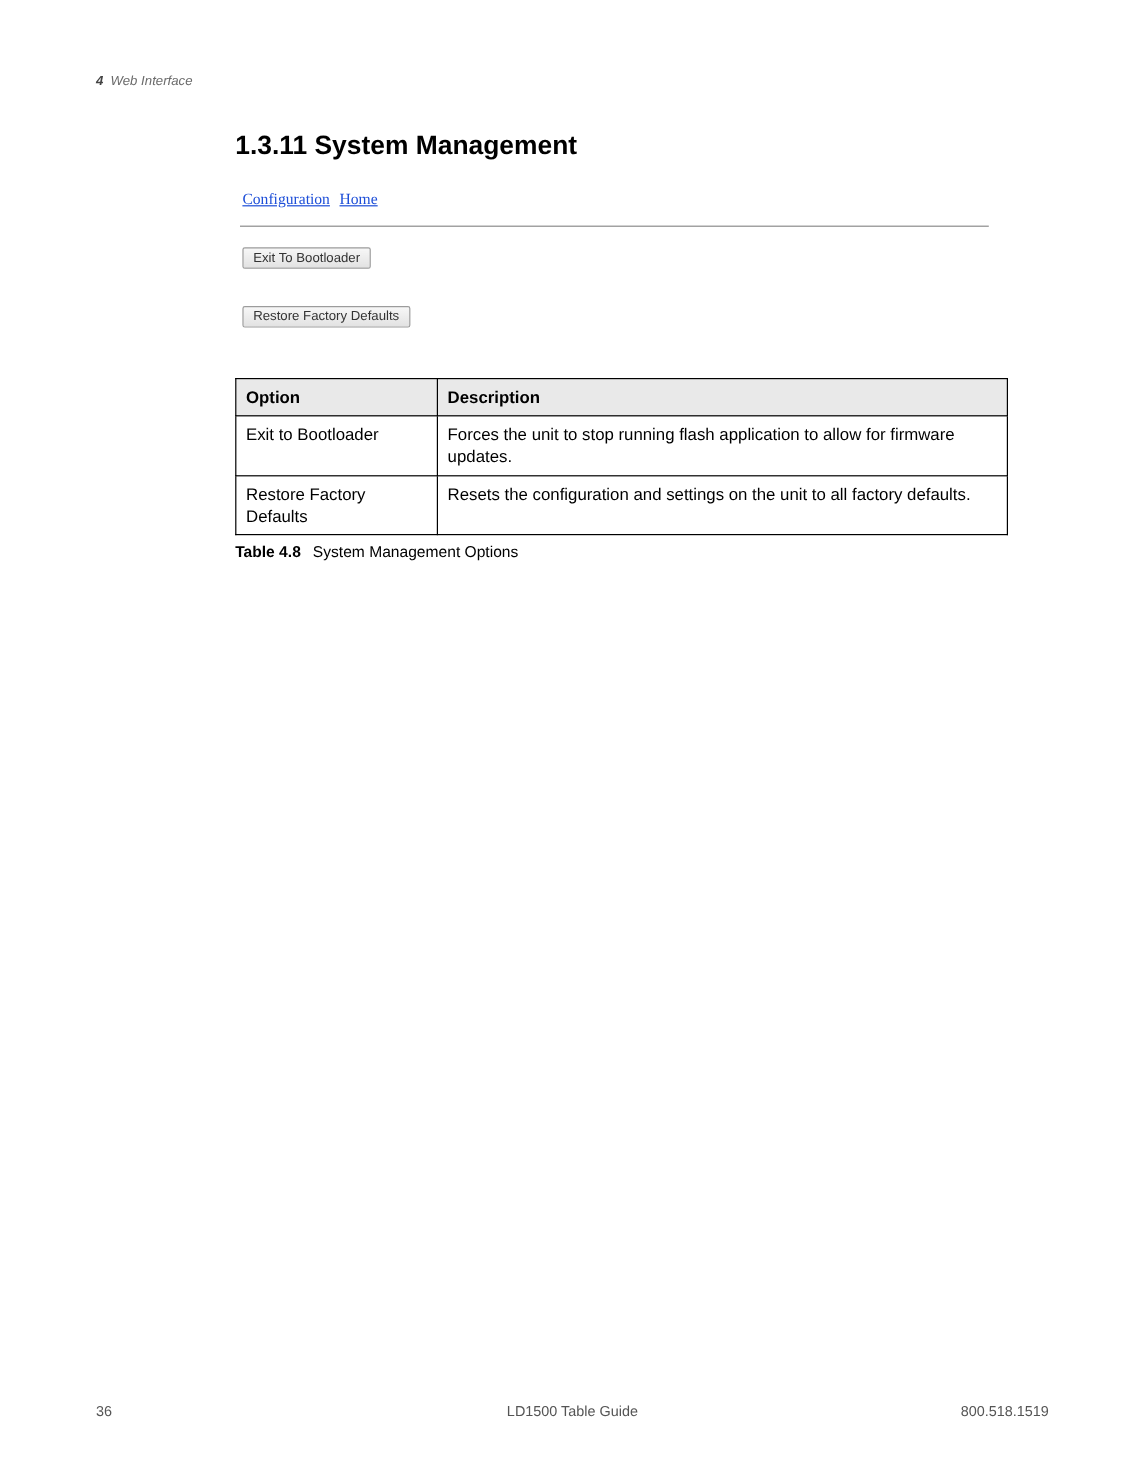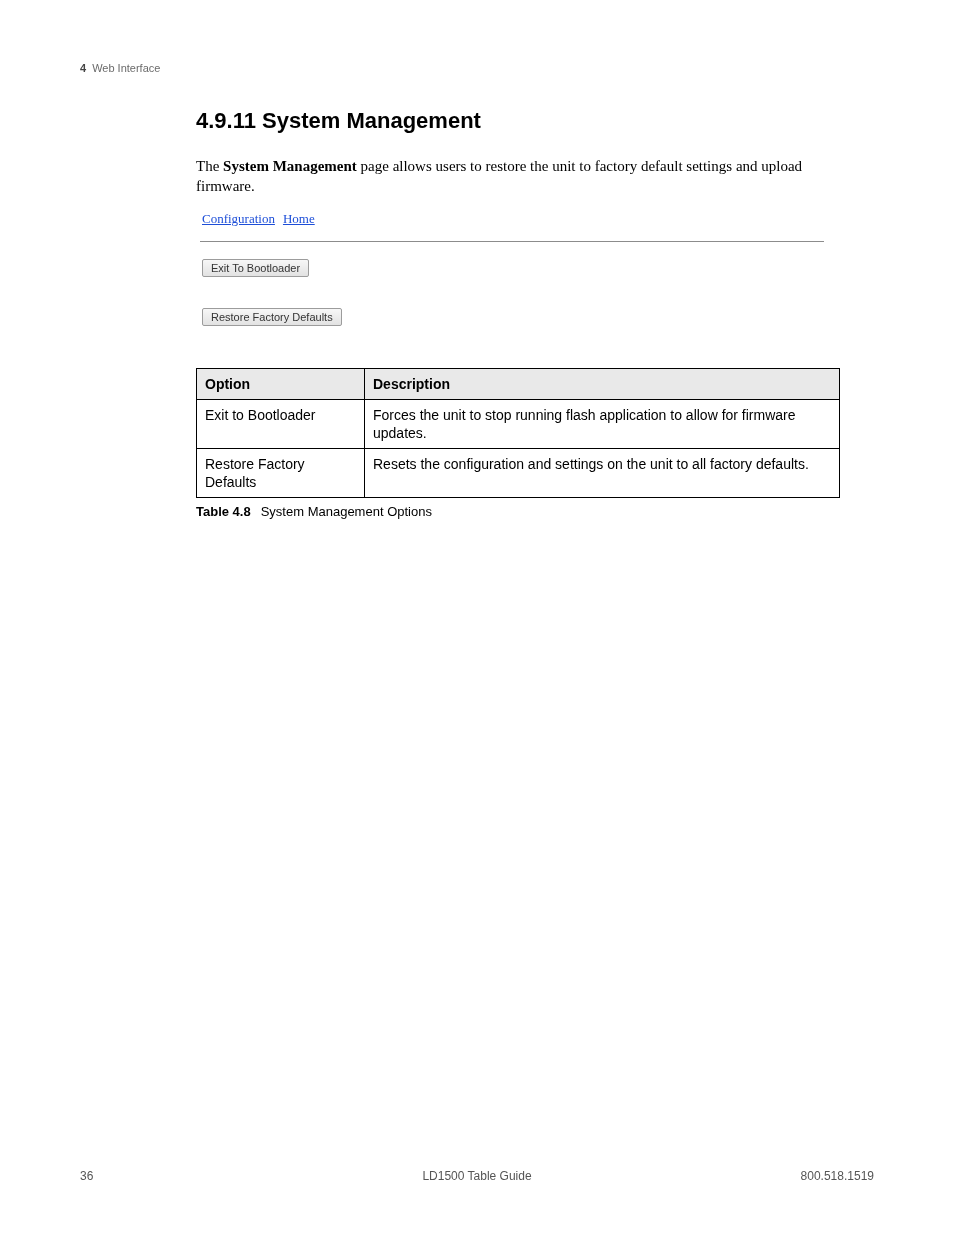--- a/index.html
+++ b/index.html
@@ -1,18 +1,18 @@
 <!DOCTYPE html>
 <html><head>
   <meta charset="utf-8">
   <style>
     * { box-sizing: border-box; margin: 0; padding: 0; }
     html, body { width: 954px; height: 1235px; background: #fff; font-family: Arial, Helvetica, sans-serif; color: #000; }
     .page { position: relative; width: 954px; height: 1235px; }
-    .header { position: absolute; top: 62px; left: 80px; width: 794px; font-size: 11px; color: #6b6b6b; }
+    .header { position: absolute; top: 62px; left: 80px; width: 794px; font-size: 11px; color: #6b6b6b; font-style: italic; }
     .header .num { font-weight: bold; color: #444; margin-right: 6px; }
     .content { position: absolute; top: 108px; left: 196px; width: 644px; }
     h2.section-heading { font-size: 22px; font-weight: bold; margin-bottom: 22px; font-family: Arial, Helvetica, sans-serif; }
     p.intro { font-family: Georgia, 'Times New Roman', serif; font-size: 15px; line-height: 1.35; margin-bottom: 12px; }
     p.intro .bold { font-weight: bold; }
     .figure { width: 632px; margin-bottom: 14px; }
     .figure-inner { width: 632px; background: #fff; }
     .fig-links { padding: 2px 6px 6px 6px; font-family: Georgia, 'Times New Roman', serif; font-size: 13px; }
     .fig-links a { color: #1d4ed8; text-decoration: underline; cursor: pointer; }
     .fig-links .sep { display: inline-block; width: 8px; }
@@ -37,25 +37,22 @@
   </style>
 </head>
 <body>
 
 <div class="page">
   <div class="header">
     <span class="num">4</span><span>Web Interface</span>
   </div>
 
   <div class="content">
-    <h2 class="section-heading">4.9.11 System Management</h2>
+    <h2 class="section-heading">1.3.11 System Management</h2>
 
-    <p class="intro">
-      <span>The </span><span class="bold">System Management</span><span> page allows users to restore the unit to factory default settings and upload firmware.</span>
-    </p>
 
     <div class="figure">
       <div class="figure-inner">
         <div class="fig-links">
           <a>Configuration</a><span class="sep"></span><a>Home</a>
         </div>
         <hr class="fig-hr">
         <div class="fig-section">
           <span class="fig-button">Exit To Bootloader</span>
           <div class="fig-gap"></div>

